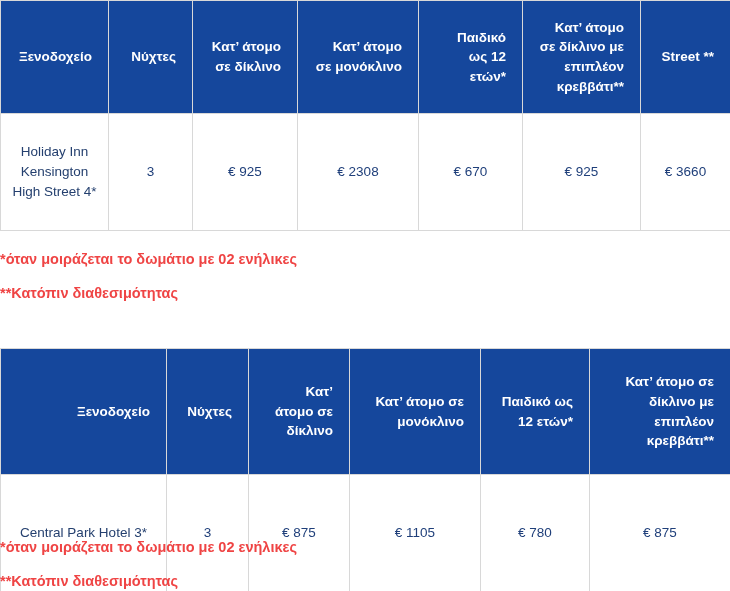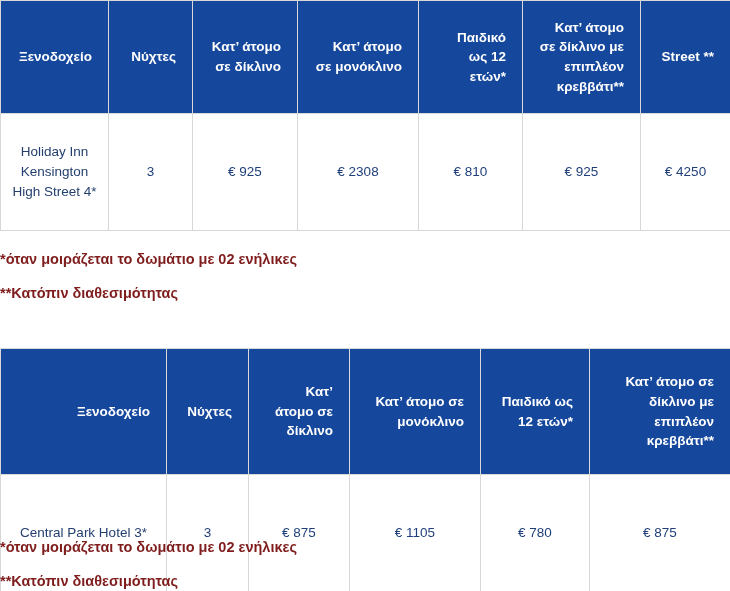--- a/index.html
+++ b/index.html
@@ -45,21 +45,21 @@
     padding: 8px 8px;
     border: 1px solid #d8d8d8;
     height: 100px;
   }
   table.price-table td.hotel-cell {
     color: #25406f;
   }
   .note {
     font-size: 14.5px;
     font-weight: bold;
-    color: #7f1d1d;
+    color: #ef4444;
     margin: 0;
     line-height: 1.35;
   }
   .notes-block-1 {
     position: absolute;
     left: 0px;
     top: 250px;
     width: 730px;
   }
   .notes-block-1 .note.first { margin-bottom: 14px; }
@@ -127,23 +127,23 @@
           <th>Κατ’ άτομο σε δίκλινο με επιπλέον κρεββάτι**</th>
           <th>Street **</th>
         </tr>
       </thead>
       <tbody>
         <tr>
           <td class="hotel-cell">Holiday Inn Kensington High Street 4*</td>
           <td>3</td>
           <td>€ 925</td>
           <td>€ 2308</td>
-          <td>€ 810</td>
+          <td>€ 670</td>
           <td>€ 925</td>
-          <td>€ 4250</td>
+          <td>€ 3660</td>
         </tr>
       </tbody>
     </table>
   </div>
 
   <div class="notes-block-1">
     <p class="note first">*όταν μοιράζεται το δωμάτιο με 02 ενήλικες</p>
     <p class="note">**Κατόπιν διαθεσιμότητας</p>
   </div>
 

